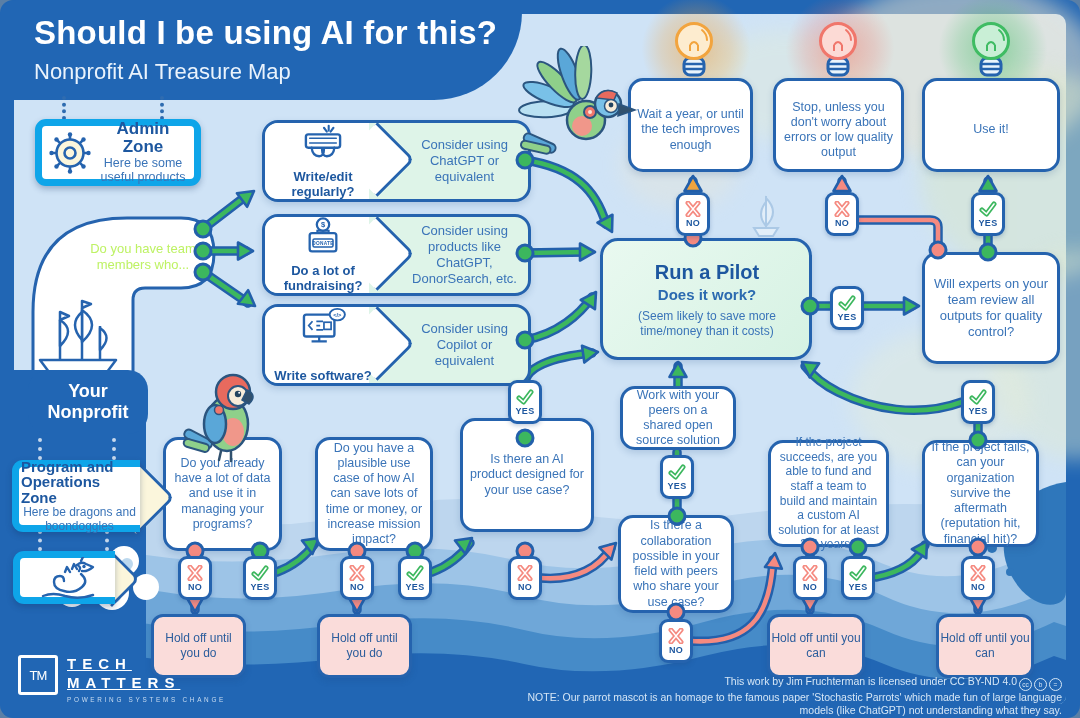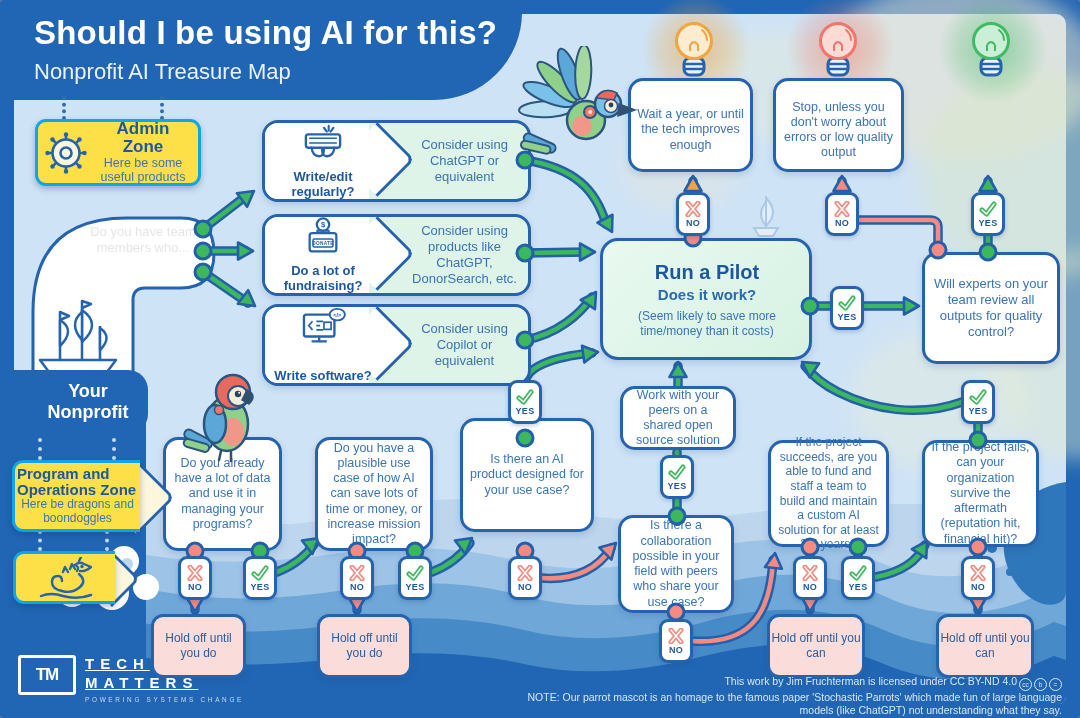--- a/index.html
+++ b/index.html
@@ -1,16 +1,16 @@
 <!DOCTYPE html>
 <html><head>
 <meta charset="utf-8">
 <style>
   html,body{margin:0;padding:0;background:#5a7fa6;}
-  #poster{position:relative;width:1080px;height:718px;background:#2166b4;border-radius:4px;overflow:hidden;
+  #poster{position:relative;width:1080px;height:718px;background:#2166b4;border-radius:13px;overflow:hidden;
           font-family:"Liberation Sans",sans-serif;}
   .abs{position:absolute;}
   
   #canvas{left:14px;top:14px;right:14px;bottom:14px;background:#cfe3f6;border-radius:10px;overflow:hidden;z-index:0;}
   .blob{position:absolute;border-radius:50%;filter:blur(10px);z-index:1;}
   
   #header{left:0;top:0;width:522px;height:100px;background:#2166b4;border-radius:16px 0 88px 0;z-index:3;}
   #title{left:34px;top:14px;color:#fff;font-size:33px;font-weight:bold;z-index:4;letter-spacing:.2px;}
   #subtitle{left:34px;top:59px;color:#eaf3fc;font-size:22px;z-index:4;}
   
@@ -47,48 +47,48 @@
   
   .ln-b{stroke:#2360ab;stroke-width:9.5;fill:none;stroke-linecap:round;}
   .ln-g{stroke:#3cb75e;stroke-width:4.6;fill:none;stroke-linecap:round;}
   .ln-p{stroke:#f58a80;stroke-width:4.6;fill:none;stroke-linecap:round;}
   .ah-g{fill:#3cb75e;stroke:#2360ab;stroke-width:2.6;stroke-linejoin:round;}
   .ah-p{fill:#f58a80;stroke:#2360ab;stroke-width:2.6;stroke-linejoin:round;}
   .ah-o{fill:#f2a43e;stroke:#2360ab;stroke-width:2.6;stroke-linejoin:round;}
   .nd-g{fill:#3cb75e;stroke:#2360ab;stroke-width:3;}
   .nd-p{fill:#f58a80;stroke:#2360ab;stroke-width:3;}
   
-  .sign{position:absolute;background:#fde047;border:3px solid #0ea5e9;border-radius:11px;z-index:5;
+  .sign{position:absolute;background:#ffffff;border:7px solid #0ea5e9;border-radius:11px;z-index:5;
         box-shadow:0 3px 6px rgba(16,50,100,.3);box-sizing:border-box;}
   .sign-tip{position:absolute;background:#fbf6dc;border-top:3px solid #2563ae;border-right:3px solid #2563ae;
             border-radius:0 8px 0 0;transform:rotate(45deg);z-index:5;}
   .chain{position:absolute;width:0;border-left:4px dotted #2f6cb0;z-index:4;}
   .chain.lite{border-left-color:rgba(255,255,255,.75);}
   .s-title{font-weight:bold;color:#1d579f;line-height:1.05;}
   .s-sub{color:#3a74b8;line-height:1.15;}
   
   .glow{position:absolute;width:110px;height:110px;border-radius:50%;z-index:4;}
   .bulb{position:absolute;z-index:6;}
   
   .outcome{padding-top:14px;}
   
   #logo{left:18px;top:655px;z-index:7;display:flex;gap:9px;align-items:flex-start;color:#fff;}
-  #logo .mark{width:58px;height:40px;border:3px solid #fff;border-radius:3px;display:flex;align-items:center;
-              justify-content:center;font-weight:bold;font-size:17px;letter-spacing:-1px;box-sizing:border-box;}
+  #logo .mark{width:40px;height:40px;border:3px solid #fff;border-radius:3px;display:flex;align-items:center;
+              justify-content:center;font-weight:normal;font-size:13px;letter-spacing:-1px;box-sizing:border-box;}
   #logo .l1,#logo .l2{font-size:15px;font-weight:bold;letter-spacing:6px;line-height:1.25;text-decoration:underline;}
   #logo .tag{font-size:6.4px;letter-spacing:2.7px;color:#c9ddf2;margin-top:3px;}
   #footer{right:18px;top:675px;width:600px;text-align:right;color:#d5e6f6;font-size:10.5px;line-height:1.25;z-index:7;}
   .cc{display:inline-block;width:11px;height:11px;border:1.2px solid #d5e6f6;border-radius:50%;font-size:6.5px;
       line-height:11px;text-align:center;vertical-align:-2px;margin-left:2px;}
   
   #dark-left{left:14px;top:370px;width:132px;height:334px;background:#2166b4;border-radius:0 26px 0 0;z-index:4;}
   #your-np{left:28px;top:370px;width:120px;height:64px;background:#2166b4;border-radius:20px;z-index:5;
            display:flex;flex-direction:column;align-items:center;justify-content:center;color:#fff;
            font-weight:bold;font-size:18px;line-height:1.15;}
-  #pipe-q{left:84px;top:224px;width:118px;text-align:center;color:#e5e5e5;font-size:13px;line-height:1.2;z-index:4;}
+  #pipe-q{left:84px;top:241px;width:118px;text-align:center;color:#bef264;font-size:13px;line-height:1.2;z-index:4;}
   #waves-wrap{left:14px;right:14px;bottom:14px;height:230px;z-index:2;overflow:hidden;border-radius:0 0 8px 8px;}
 </style>
 </head>
 <body>
 
 <div id="poster">
   <div class="abs" id="canvas"></div>
 
   <div class="blob" style="left:820px;top:-20px;width:280px;height:180px;background:#e9e3cf;opacity:.55;"></div>
   <div class="blob" style="left:920px;top:70px;width:230px;height:210px;background:#d9e7c9;opacity:.5;"></div>
@@ -396,20 +396,23 @@
     <path d="M36,9 a13,13 0 0 1 5,10" stroke="#3fbc63" stroke-width="2" fill="none" stroke-linecap="round"></path>
     <path d="M24,30 v-6 m8,6 v-6 M24,24 q4,-6 8,0" stroke="#3fbc63" stroke-width="2" fill="none"></path>
   </svg>
 
   <div class="q-box outcome" style="left:628px;top:78px;width:125px;height:94px;">
     <span>Wait a year, or until the tech improves enough</span>
     </div>
   <div class="q-box outcome" style="left:773px;top:78px;width:131px;height:94px;">
     <span>Stop, unless you don't worry about errors or low quality output</span>
     </div>
+  <div class="q-box outcome" style="left:922px;top:78px;width:138px;height:94px;">
+    <span>Use it!</span>
+    </div>
 
   <div class="q-box" style="left:922px;top:252px;width:138px;height:112px;font-size:13px;">
     <span>Will experts on your team review all outputs for quality control?</span>
     </div>
 
   <div class="q-box" style="left:163px;top:437px;width:119px;height:114px;">
     <span>Do you already have a lot of data and use it in managing your programs?</span>
     </div>
   <div class="q-box" style="left:315px;top:437px;width:118px;height:114px;">
     <span>Do you have a plausible use case of how AI can save lots of time or money, or increase mission impact?</span>

